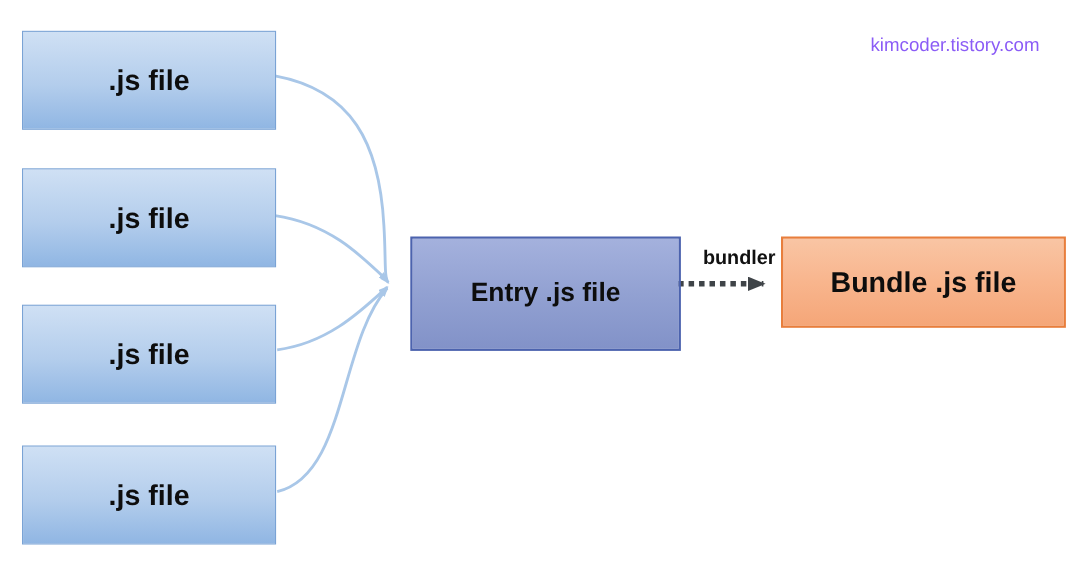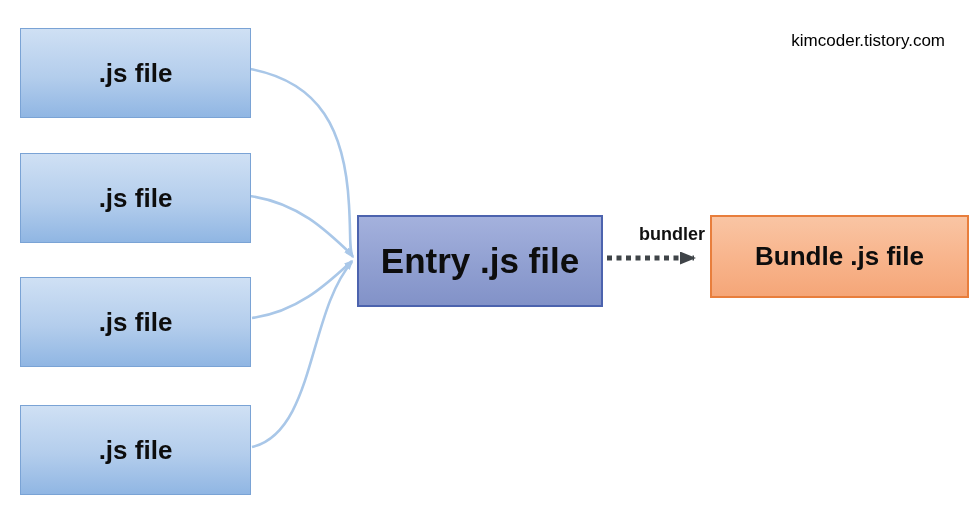--- a/index.html
+++ b/index.html
@@ -14,21 +14,21 @@
     height: 512px;
     background: #ffffff;
     overflow: hidden;
   }
   .watermark {
     position: absolute;
     top: 31px;
     right: 32px;
     font-size: 17px;
     font-weight: 400;
-    color: #000000;
+    color: #8b5cf6;
     letter-spacing: 0px;
   }
   .box {
     position: absolute;
     display: flex;
     align-items: center;
     justify-content: center;
     box-sizing: border-box;
     font-weight: 700;
     color: #0d0d0d;
@@ -40,27 +40,27 @@
     height: 90px;
     background: linear-gradient(to bottom, #cfe0f4 0%, #b3cdec 55%, #90b6e3 100%);
     border: 1px solid #7aa3d5;
     font-size: 26px;
   }
   .source-1 { top: 28px; }
   .source-2 { top: 153px; }
   .source-3 { top: 277px; }
   .source-4 { top: 405px; }
   .entry-box {
-    left: 357px;
+    left: 373px;
     top: 215px;
     width: 246px;
-    height: 92px;
+    height: 104px;
     background: linear-gradient(to bottom, #a4b1dd 0%, #92a1d2 50%, #8292c8 100%);
     border: 2px solid #4c63ae;
-    font-size: 35px;
+    font-size: 24px;
   }
   .bundle-box {
     left: 710px;
     top: 215px;
     width: 259px;
     height: 83px;
     background: linear-gradient(to bottom, #f9c5a4 0%, #f8b58d 50%, #f5a678 100%);
     border: 2px solid #e87e3c;
     font-size: 26px;
   }

